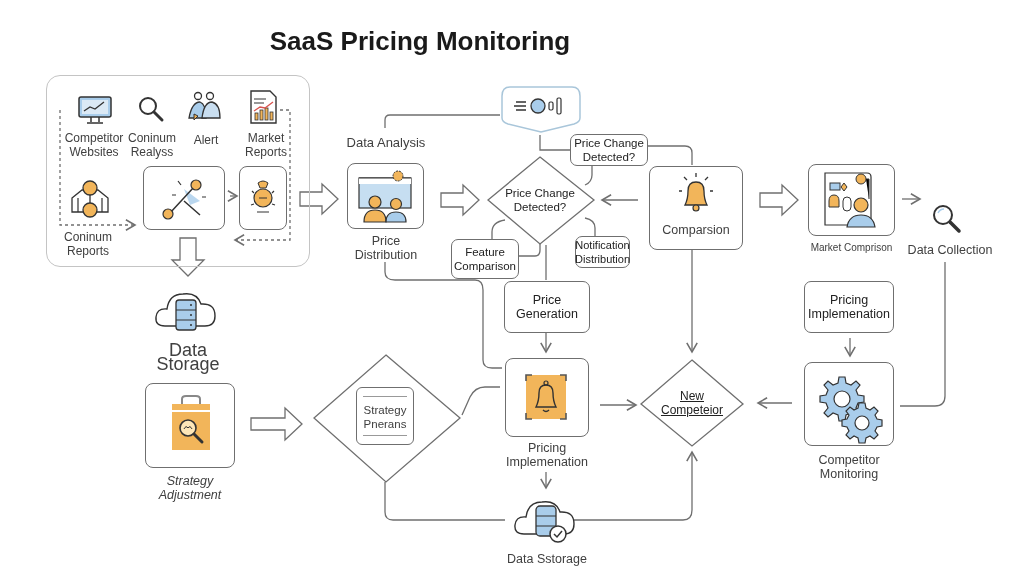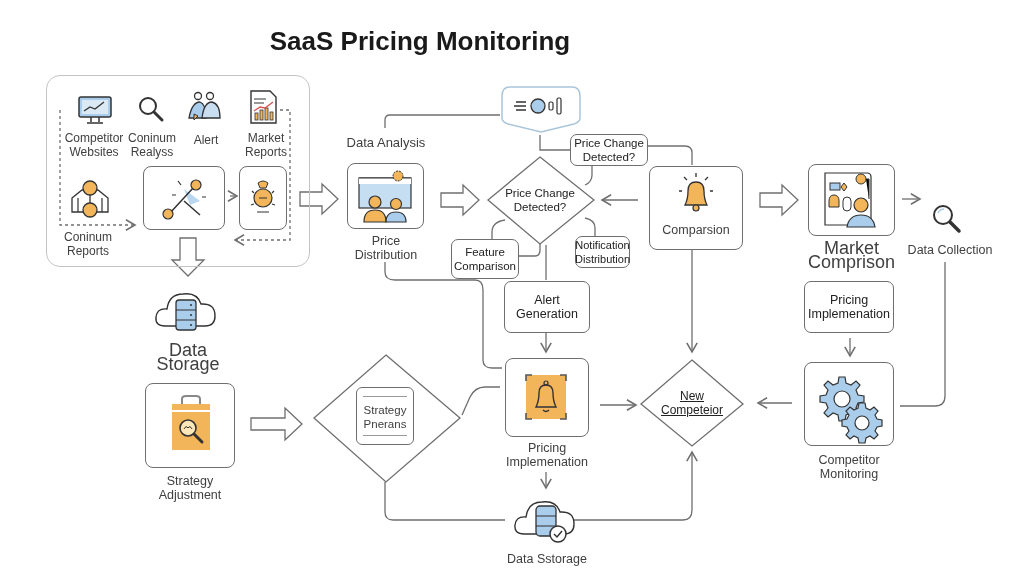--- a/index.html
+++ b/index.html
@@ -224,32 +224,32 @@
     <rect x="21" y="18" width="10" height="7" fill="#a9cdeb" stroke="#333" stroke-width="1"></rect>
     <path d="M35,18 L38,22 L35,26 L32,22 Z" fill="#f2b55a" stroke="#333" stroke-width="1"></path>
     <path d="M20,36 Q20,30 25,30 Q30,30 30,36 L30,42 L20,42 Z" fill="#f2b55a" stroke="#333" stroke-width="1"></path>
     <circle cx="52" cy="14" r="5" fill="#f2b55a" stroke="#333" stroke-width="1"></circle>
     <path d="M57,14 L60,14 L60,34" stroke="#333" stroke-width="1"></path>
     <rect x="34" y="32" width="8" height="14" rx="4" fill="#fff" stroke="#333" stroke-width="1"></rect>
     <circle cx="52" cy="40" r="7" fill="#f2b55a" stroke="#333" stroke-width="1.2"></circle>
     <path d="M38,62 Q40,50 52,50 Q64,50 66,62 Z" fill="#a9cdeb" stroke="#333" stroke-width="1.2"></path>
   </svg>
 </div>
-<div class="lbl" style="left:808px;top:241px;width:87px;font-size:18px;">Market Comprison</div>
+<div class="lbl" style="left:808px;top:241px;width:87px;font-size:10px;">Market Comprison</div>
 
 <div class="icon" style="left:930px;top:202px;">
   <svg width="34" height="34" viewBox="0 0 34 34">
     <circle cx="13" cy="13" r="9" fill="#fff" stroke="#333" stroke-width="2"></circle>
     <path d="M8,11 Q10,7 14,7" fill="none" stroke="#a9cdeb" stroke-width="1.5"></path>
     <path d="M20,20 L29,29" stroke="#333" stroke-width="3.5" stroke-linecap="round"></path>
   </svg>
 </div>
 <div class="lbl" style="left:900px;top:243px;width:100px;font-size:12.5px;">Data Collection</div>
 
-<div class="tbox" style="left:504px;top:281px;width:86px;height:52px;font-size:12.5px;">Alert Generation</div>
+<div class="tbox" style="left:504px;top:281px;width:86px;height:52px;font-size:12.5px;">Price Generation</div>
 
 <div class="box" style="left:505px;top:358px;width:84px;height:79px;">
   <svg width="82" height="77" viewBox="0 0 82 77">
     <rect x="20" y="16" width="40" height="44" fill="#f2b55a"></rect>
     <path d="M20,22 L20,16 L26,16 M54,16 L60,16 L60,22 M20,54 L20,60 L26,60 M54,60 L60,60 L60,54" fill="none" stroke="#555" stroke-width="1.6"></path>
     <path d="M30,48 Q33,42 33,34 Q33,26 40,26 Q47,26 47,34 Q47,42 50,48 Z" fill="#f2b55a" stroke="#333" stroke-width="1.4"></path>
     <path d="M37,51 Q40,54 43,51" fill="none" stroke="#333" stroke-width="1.3"></path>
     <circle cx="40" cy="24" r="2" fill="none" stroke="#333" stroke-width="1.2"></circle>
   </svg>
 </div>
@@ -274,21 +274,21 @@
 <div class="box" style="left:145px;top:383px;width:90px;height:85px;">
   <svg width="88" height="83" viewBox="0 0 88 83">
     <path d="M36,20 L36,15 Q36,12 40,12 L50,12 Q54,12 54,15 L54,20" fill="none" stroke="#888" stroke-width="2"></path>
     <rect x="26" y="20" width="38" height="6" fill="#f2b55a"></rect>
     <rect x="26" y="28" width="38" height="38" fill="#f2b55a"></rect>
     <circle cx="42" cy="44" r="8" fill="#fde6b8" stroke="#333" stroke-width="1.6"></circle>
     <path d="M38,45 Q40,41 42,44 Q44,41 46,45" fill="none" stroke="#333" stroke-width="1"></path>
     <path d="M48,50 L56,58" stroke="#333" stroke-width="3" stroke-linecap="round"></path>
   </svg>
 </div>
-<div class="lbl" style="left:140px;top:474px;width:100px;font-size:12.5px;">Strategy Adjustment</div>
+<div class="lbl" style="left:140px;top:474px;width:100px;font-size:12.5px;font-style:italic;">Strategy Adjustment</div>
 
 <div class="box" style="left:356px;top:387px;width:58px;height:58px;border-radius:6px;">
   <div class="abs" style="left:6px;top:8px;width:44px;height:1px;background:#999;"></div>
   <div class="lbl" style="left:0;top:15px;width:56px;font-size:11.5px;">Strategy Pnerans</div>
   <div class="abs" style="left:6px;top:47px;width:44px;height:1px;background:#999;"></div>
 </div>
 
 <div class="icon" style="left:512px;top:494px;">
   <svg width="70" height="50" viewBox="0 0 70 50">
     <path d="M12,40 Q2,40 3,31 Q4,22 14,23 Q16,8 30,8 Q44,6 48,18 Q62,17 62,30 Q62,40 52,40 Z" fill="#fff" stroke="#333" stroke-width="1.4"></path>

